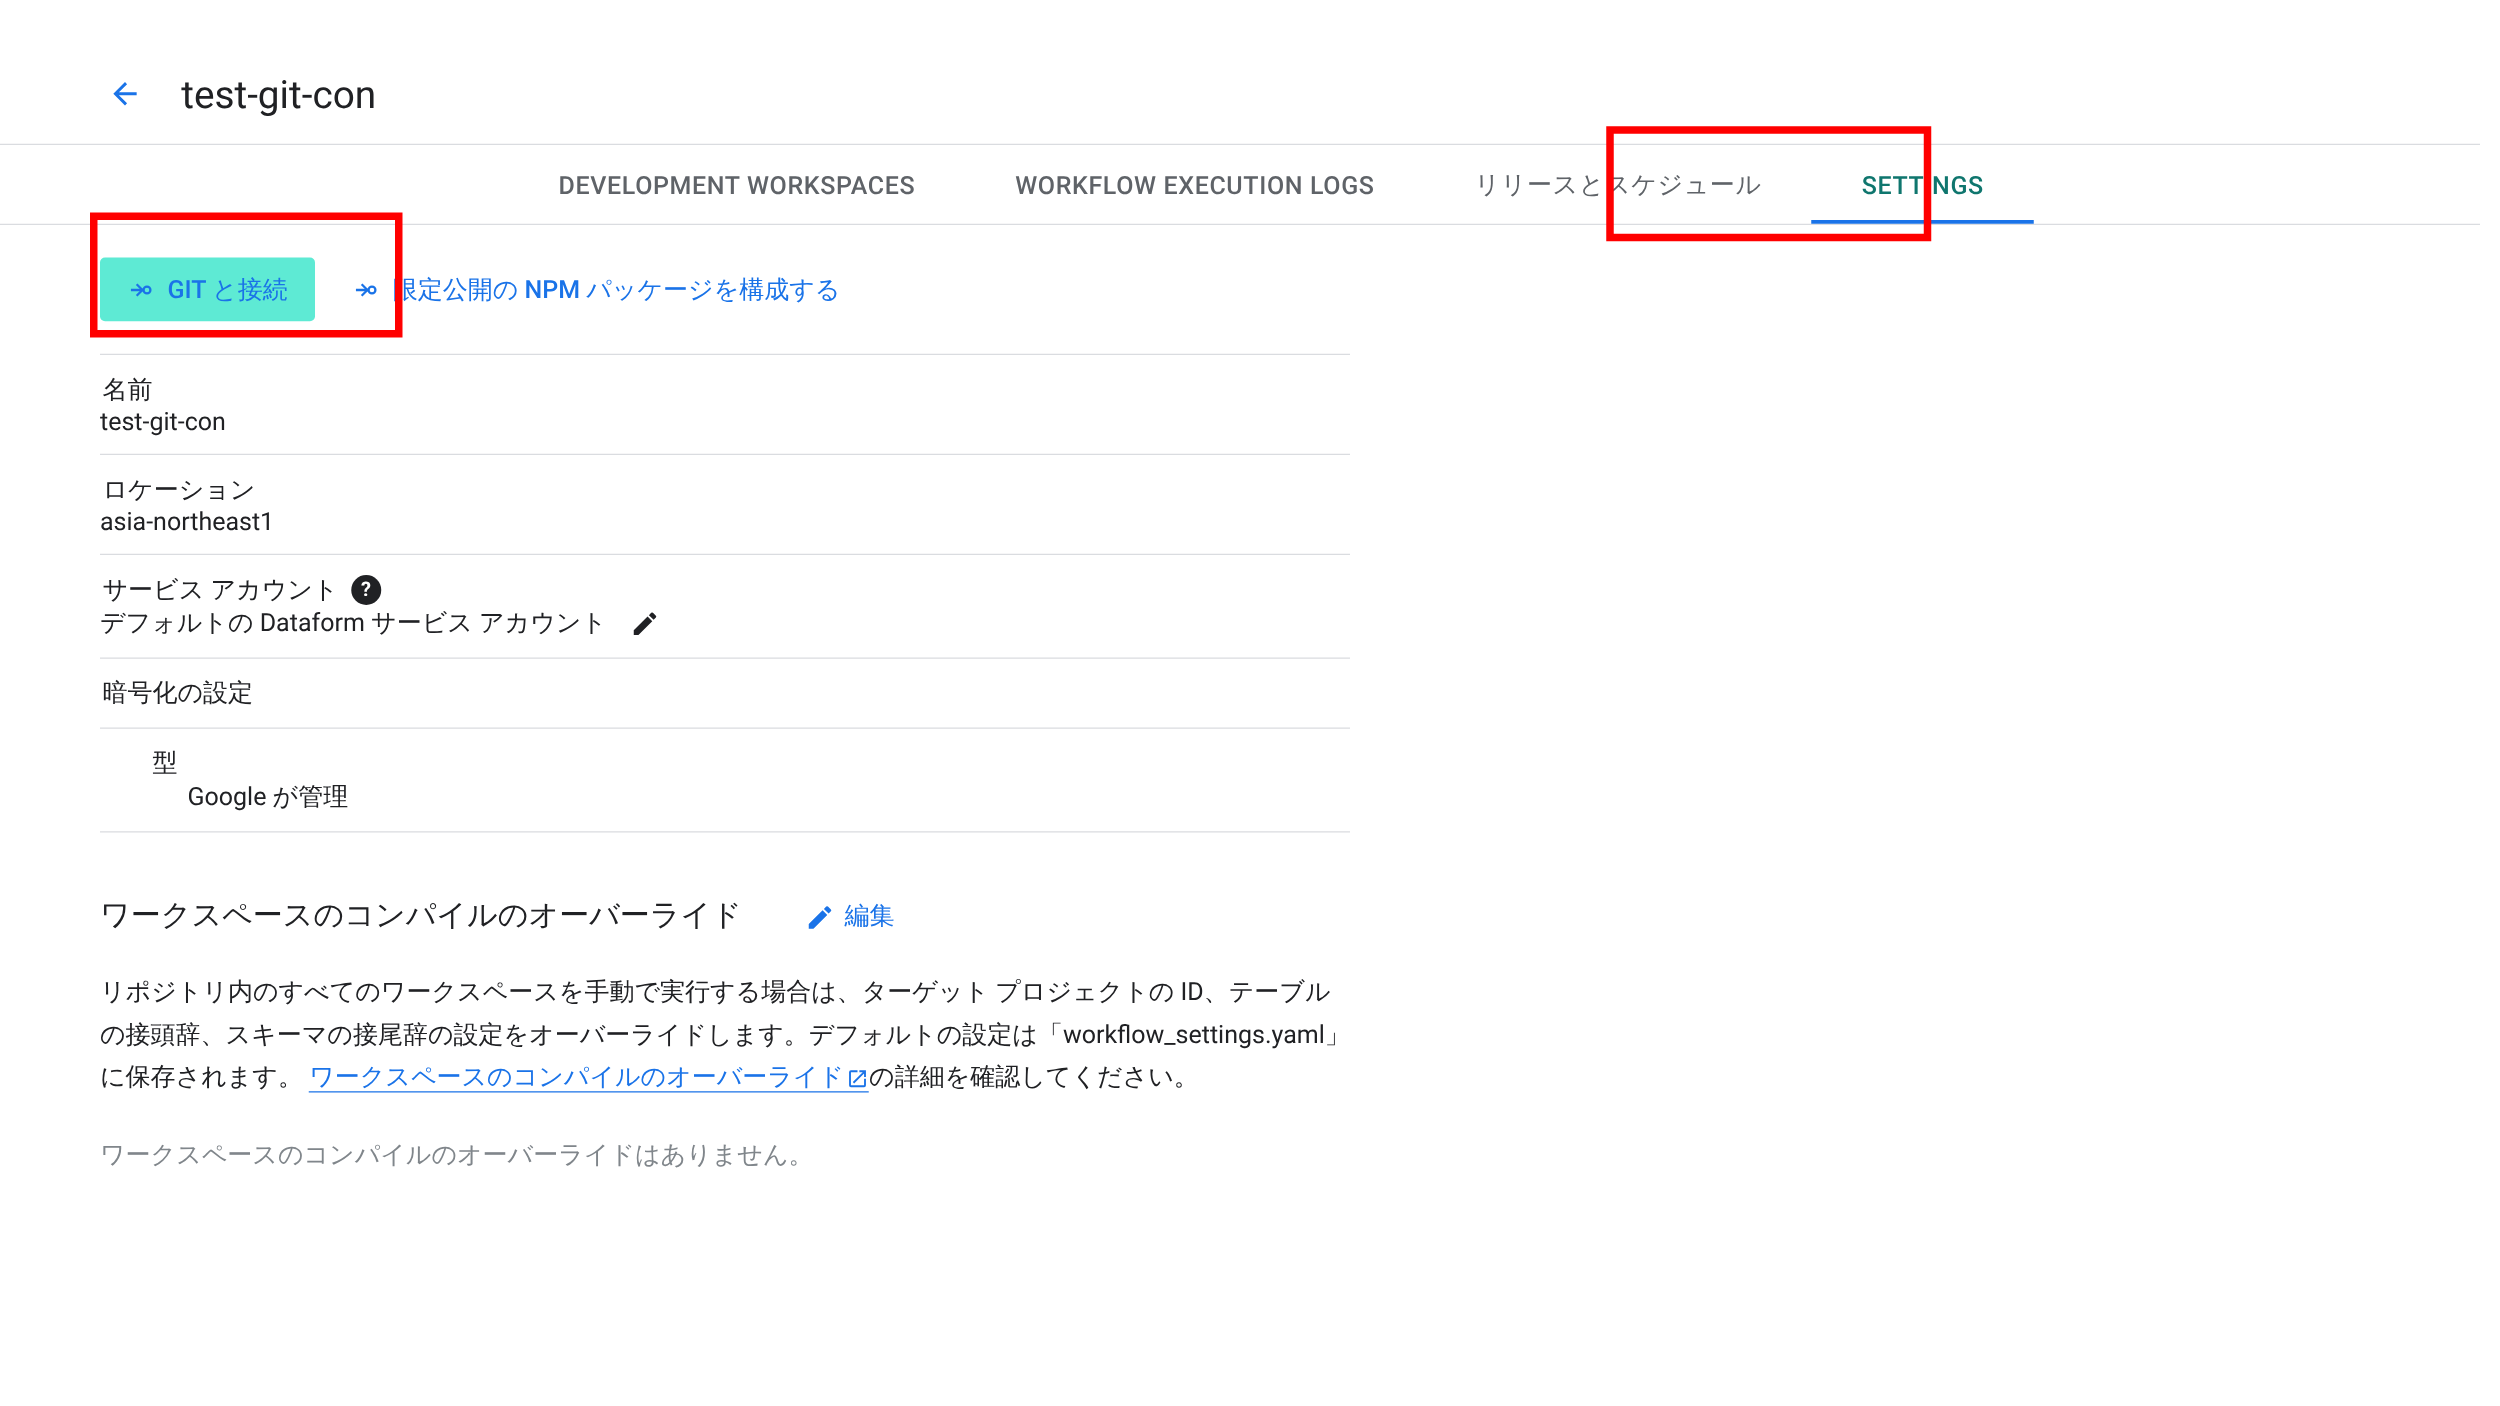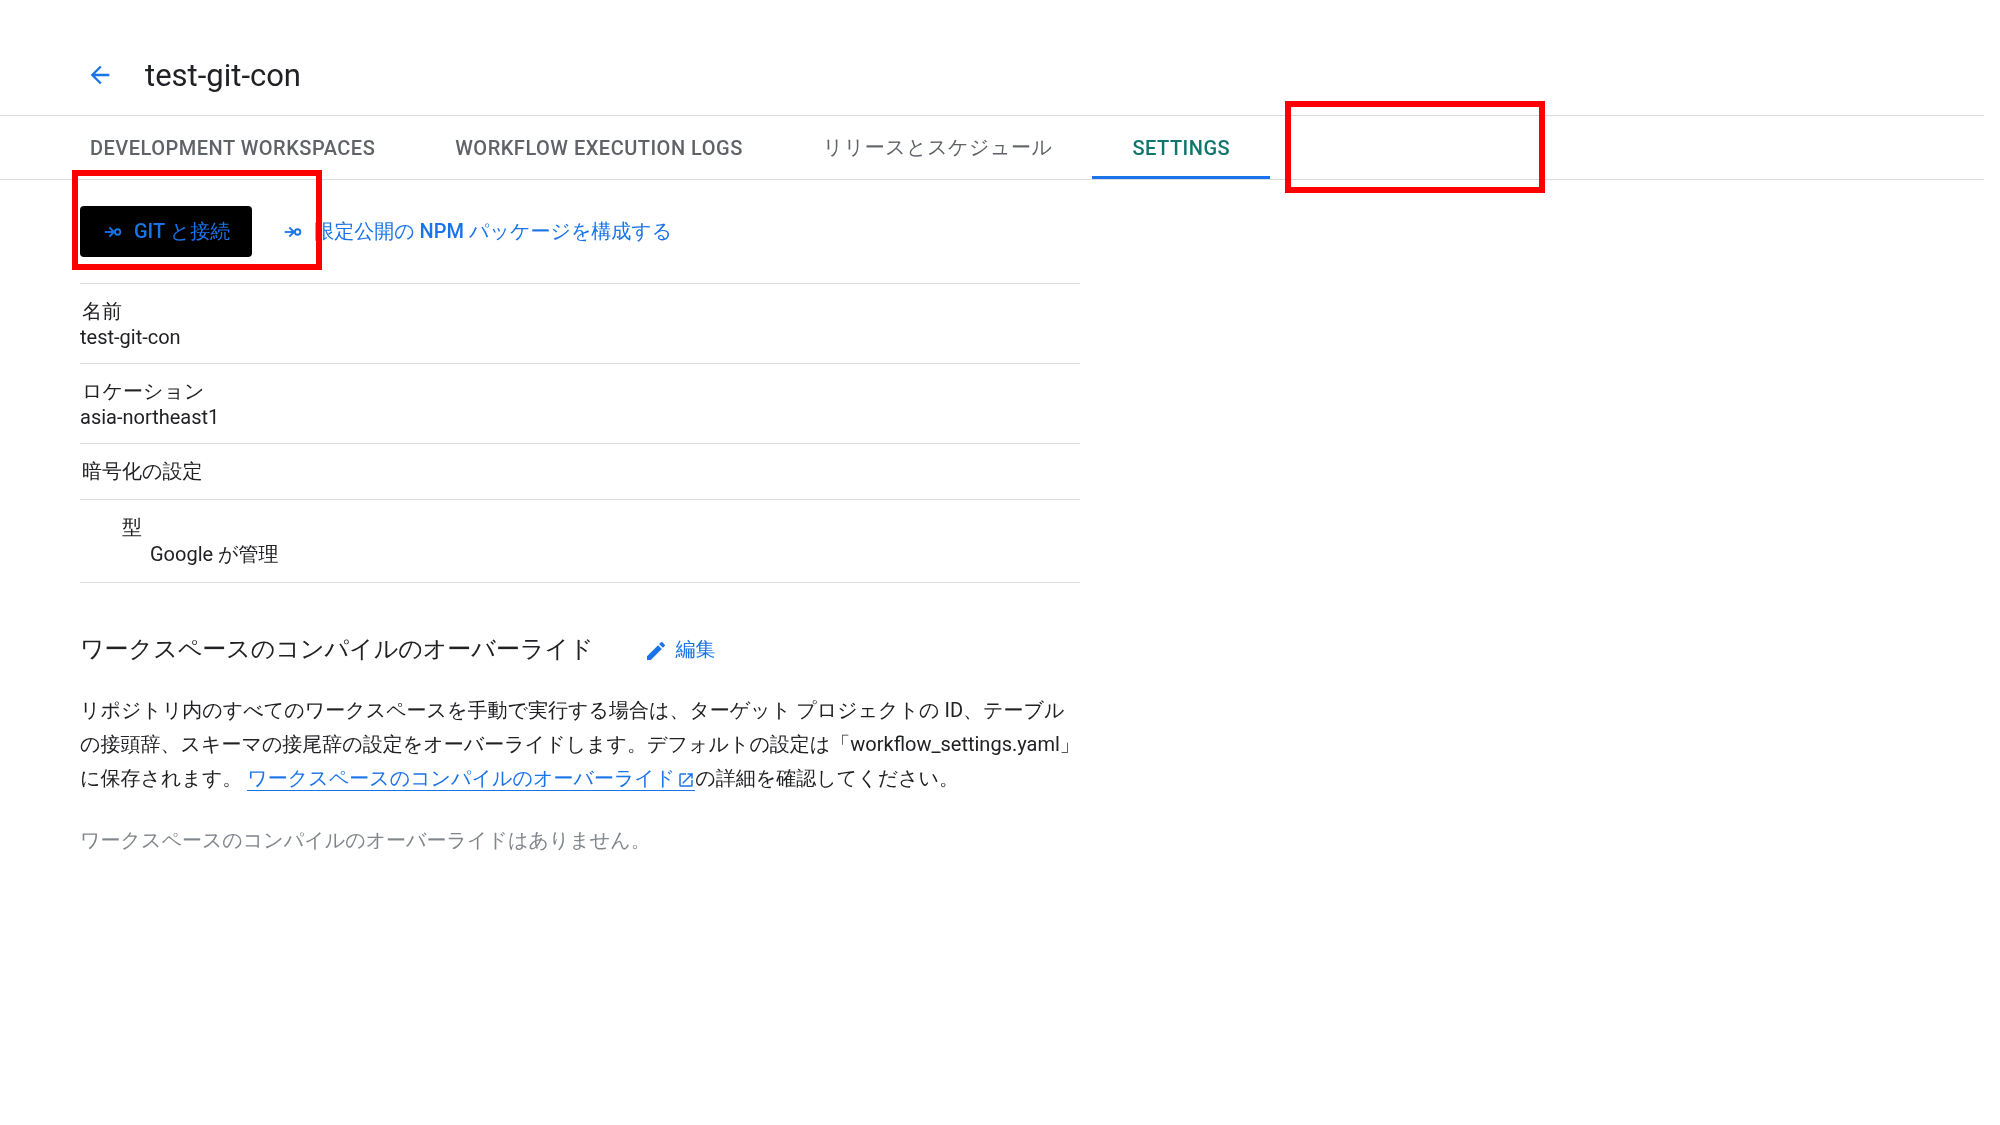--- a/index.html
+++ b/index.html
@@ -3,28 +3,28 @@
 <meta charset="utf-8">
 <style>
   * { box-sizing: border-box; margin: 0; padding: 0; }
   body { font-family: 'Google Sans', Roboto, Arial, sans-serif; color: #202124; background: #fff; }
   .page { width: 2000px; height: 1125px; position: relative; }
   .content { position: absolute; left: 80px; top: 55px; right: 16px; }
   .header-row { display: flex; align-items: center; margin-bottom: 25px; }
   .back-arrow { width: 40px; height: 40px; display: flex; align-items: center; justify-content: center; cursor: pointer; color: #1a73e8; }
   .back-arrow svg { width: 28px; height: 28px; }
   .page-title { font-size: 31px; font-weight: 400; margin-left: 25px; color: #202124; }
-  .tabs-row { display: flex; border-bottom: 1px solid #dadce0; border-top: 1px solid #dadce0; position: relative; height: 65px; align-items: stretch; margin-top: -5px; margin-left: -80px; padding-left: 50px; }
+  .tabs-row { display: flex; border-bottom: 1px solid #dadce0; border-top: 1px solid #dadce0; position: relative; height: 65px; align-items: stretch; margin-top: -5px; margin-left: -80px; padding-left: 50px; justify-content: center; }
   .tab { padding: 0 40px; display: flex; align-items: center; font-size: 20px; font-weight: 500; color: #5f6368; letter-spacing: 0.5px; cursor: pointer; position: relative; }
   .tab.active { color: #0f766e; }
   .tab.active::after { content: ''; position: absolute; left: 0; right: 0; bottom: 0; height: 3px; background: #1a73e8; }
   .highlight-red { border: 6px solid #ff0000; }
   .tab-highlight { position: absolute; left: 1285px; top: -15px; width: 260px; height: 92px; pointer-events: none; }
   .actions-row { display: flex; align-items: center; padding: 26px 0 26px 0; gap: 30px; position: relative; }
-  .git-btn { display: flex; align-items: center; background: #000000; border-radius: 4px; padding: 12px 22px; color: #1a73e8; font-size: 20px; font-weight: 500; gap: 10px; cursor: pointer; }
+  .git-btn { display: flex; align-items: center; background: #5eead4; border-radius: 4px; padding: 12px 22px; color: #1a73e8; font-size: 20px; font-weight: 500; gap: 10px; cursor: pointer; }
   .npm-btn { display: flex; align-items: center; color: #1a73e8; font-size: 20px; font-weight: 500; gap: 10px; cursor: pointer; padding: 12px 0; }
   .link-icon { width: 22px; height: 22px; flex-shrink: 0; }
   .git-highlight { position: absolute; left: -8px; top: -10px; width: 250px; height: 100px; pointer-events: none; border: 6px solid #ff0000; }
   .settings-table { width: 1000px; }
   .settings-table .row { display: flex; border-top: 1px solid #dadce0; padding: 14px 0; font-size: 20px; flex-direction: column; }
   .settings-table .row.last { border-bottom: 1px solid #dadce0; }
   .settings-table .label-cell { width: 410px; display: flex; align-items: center; gap: 10px; padding-left: 2px; }
   .settings-table .value-cell { flex: 1; display: flex; align-items: center; gap: 18px; }
   .settings-table .sub-row { padding-left: 40px; }
   .help-icon { width: 24px; height: 24px; background: #202124; color: #fff; border-radius: 50%; display: flex; align-items: center; justify-content: center; font-size: 16px; font-weight: 700; }
@@ -87,20 +87,32 @@
     <div class="settings-table">
       <div class="row">
         <div class="label-cell">名前</div>
         <div class="value-cell">test-git-con</div>
       </div>
       <div class="row">
         <div class="label-cell">ロケーション</div>
         <div class="value-cell">asia-northeast1</div>
       </div>
       <div class="row">
+        <div class="label-cell">
+          <span>サービス アカウント</span>
+          <span class="help-icon">?</span>
+        </div>
+        <div class="value-cell">
+          <span>デフォルトの Dataform サービス アカウント</span>
+          <svg class="edit-pencil" viewBox="0 0 24 24" fill="#202124">
+              <path d="M3 17.25V21h3.75L17.81 9.94l-3.75-3.75L3 17.25zM20.71 7.04a1 1 0 000-1.41l-2.34-2.34a1 1 0 00-1.41 0l-1.83 1.83 3.75 3.75 1.83-1.83z"></path>
+            </svg>
+        </div>
+      </div>
+      <div class="row">
         <div class="label-cell">暗号化の設定</div>
         <div class="value-cell"></div>
       </div>
       <div class="row last sub-row">
         <div class="label-cell" style="width:370px">型</div>
         <div class="value-cell" style="padding-left:30px">Google が管理</div>
       </div>
     </div>
 
     <div class="section">

